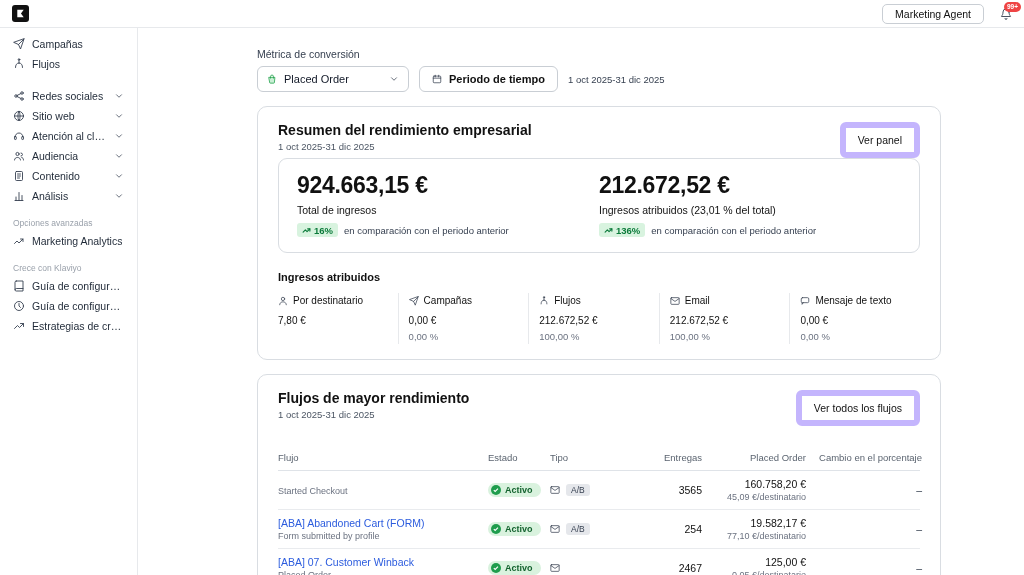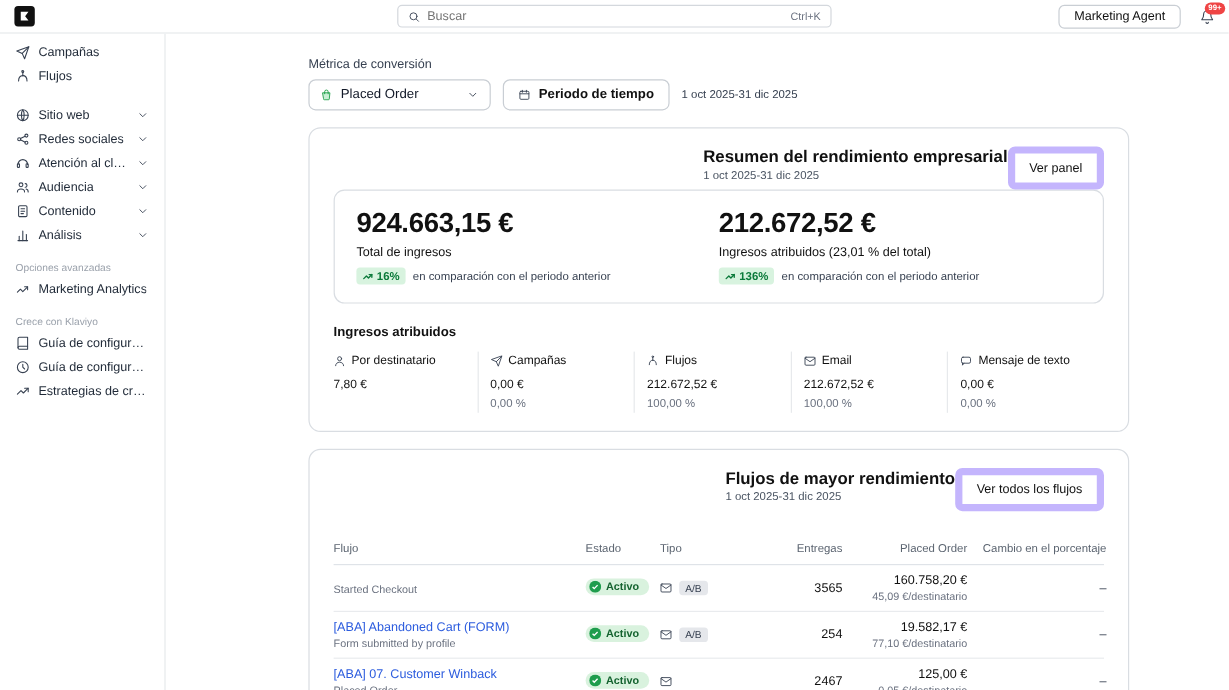--- a/index.html
+++ b/index.html
@@ -29,21 +29,21 @@
 
 .main{flex:1;padding:20px 0 0 119px;overflow:hidden}
 .controls-label{font-size:10.5px;color:#374151;margin-bottom:6px}
 .controls{display:flex;align-items:center;gap:10px}
 .dropdown{width:152px;height:26px;border:1px solid #c9ced4;border-radius:6px;display:flex;align-items:center;gap:7px;padding:0 9px;background:#fff;font-size:11px;cursor:pointer}
 .dropdown .chev{margin-left:auto;display:flex;color:#374151}
 .period-btn{height:26px;border:1px solid #c9ced4;border-radius:6px;display:flex;align-items:center;gap:7px;padding:0 12px;background:#fff;font-size:11px;font-weight:bold;color:#111;font-family:inherit;cursor:pointer}
 .period-text{font-size:9.5px;color:#374151}
 
 .card{width:684px;border:1px solid #d9dde2;border-radius:10px;padding:15px 20px;margin-top:14px;background:#fff}
-.card-head{display:flex;align-items:flex-start;justify-content:flex-end}
+.card-head{display:flex;align-items:flex-start;justify-content:space-between}
 .card-title{font-size:14px;font-weight:bold;color:#111}
 .card-sub{font-size:9.5px;color:#4b5563;margin-top:3px}
 .outline-btn{border:6px solid #c4b5fd;border-radius:6px;background:#fff;padding:6px 12px;font-size:10.5px;color:#111;font-family:inherit;cursor:pointer;white-space:nowrap}
 .metricsbox{border:1px solid #d9dde2;border-radius:9px;padding:13px 18px 15px;display:flex}
 .metric{flex:1}
 .mvalue{font-size:23px;font-weight:bold;letter-spacing:-.3px;color:#111}
 .mlabel{font-size:10.5px;margin-top:5px;color:#111}
 .mchange{display:flex;align-items:center;gap:6px;margin-top:7px}
 .gpill{display:inline-flex;align-items:center;gap:3px;background:#d8f3df;color:#0b7a3a;border-radius:3px;padding:1.5px 5px;font-size:9.5px;font-weight:bold}
 .gpill svg{width:9px;height:9px;stroke:#0b7a3a;fill:none;stroke-width:2;stroke-linecap:round;stroke-linejoin:round}
@@ -72,28 +72,20 @@
 </style>
 </head>
 <body>
 
 <div class="topbar">
   <div class="logo">
     <svg viewBox="0 0 24 24" width="11" height="11">
         <path fill="#fff" d="M5 4h14l-6 8 6 8H5z"></path>
       </svg>
   </div>
-  <div class="searchbox">
-    <svg class="icn sm" viewBox="0 0 24 24">
-        <circle cx="11" cy="11" r="7"></circle>
-        <path d="M21 21l-4.3-4.3"></path>
-      </svg>
-    <input type="text" placeholder="Buscar" style="">
-    <span class="shortcut">Ctrl+K</span>
-  </div>
   <div class="tb-right">
     <button class="agent-btn">Marketing Agent</button>
     <div class="bell">
       <svg class="icn" viewBox="0 0 24 24">
           <path d="M18 8a6 6 0 1 0-12 0c0 7-3 7-3 9h18c0-2-3-2-3-9z"></path>
           <path d="M10 21a2 2 0 0 0 4 0"></path>
         </svg>
       <span class="badge99">99+</span>
     </div>
   </div>
@@ -116,39 +108,39 @@
           <path d="M12 10c5 0 7 4 7 9"></path>
           <circle cx="12" cy="3" r="1.6"></circle>
         </svg>
     <span class="slabel">Flujos</span>
   </div>
 
   <div class="sgap"></div>
 
   <div class="sitem">
     <svg class="icn" viewBox="0 0 24 24">
-          <circle cx="12" cy="12" r="9"></circle>
-          <path d="M3 12h18"></path>
-          <path d="M12 3c3 3 3 15 0 18c-3-3-3-15 0-18z"></path>
-        </svg>
-    <span class="slabel">Sitio web</span>
-    <span class="chev">
-          <svg class="icn sm" viewBox="0 0 24 24">
-            <path d="M6 9l6 6 6-6"></path>
-          </svg>
-        </span>
-  </div>
-  <div class="sitem">
-    <svg class="icn" viewBox="0 0 24 24">
           <circle cx="6" cy="12" r="2.5"></circle>
           <circle cx="18" cy="6" r="2.5"></circle>
           <circle cx="18" cy="18" r="2.5"></circle>
           <path d="M8 11l8-4M8 13l8 4"></path>
         </svg>
     <span class="slabel">Redes sociales</span>
+    <span class="chev">
+          <svg class="icn sm" viewBox="0 0 24 24">
+            <path d="M6 9l6 6 6-6"></path>
+          </svg>
+        </span>
+  </div>
+  <div class="sitem">
+    <svg class="icn" viewBox="0 0 24 24">
+          <circle cx="12" cy="12" r="9"></circle>
+          <path d="M3 12h18"></path>
+          <path d="M12 3c3 3 3 15 0 18c-3-3-3-15 0-18z"></path>
+        </svg>
+    <span class="slabel">Sitio web</span>
     <span class="chev">
           <svg class="icn sm" viewBox="0 0 24 24">
             <path d="M6 9l6 6 6-6"></path>
           </svg>
         </span>
   </div>
   <div class="sitem">
     <svg class="icn" viewBox="0 0 24 24">
           <path d="M4 14a8 8 0 0 1 16 0"></path>
           <rect x="3" y="13" width="3.5" height="6" rx="1.2"></rect>

